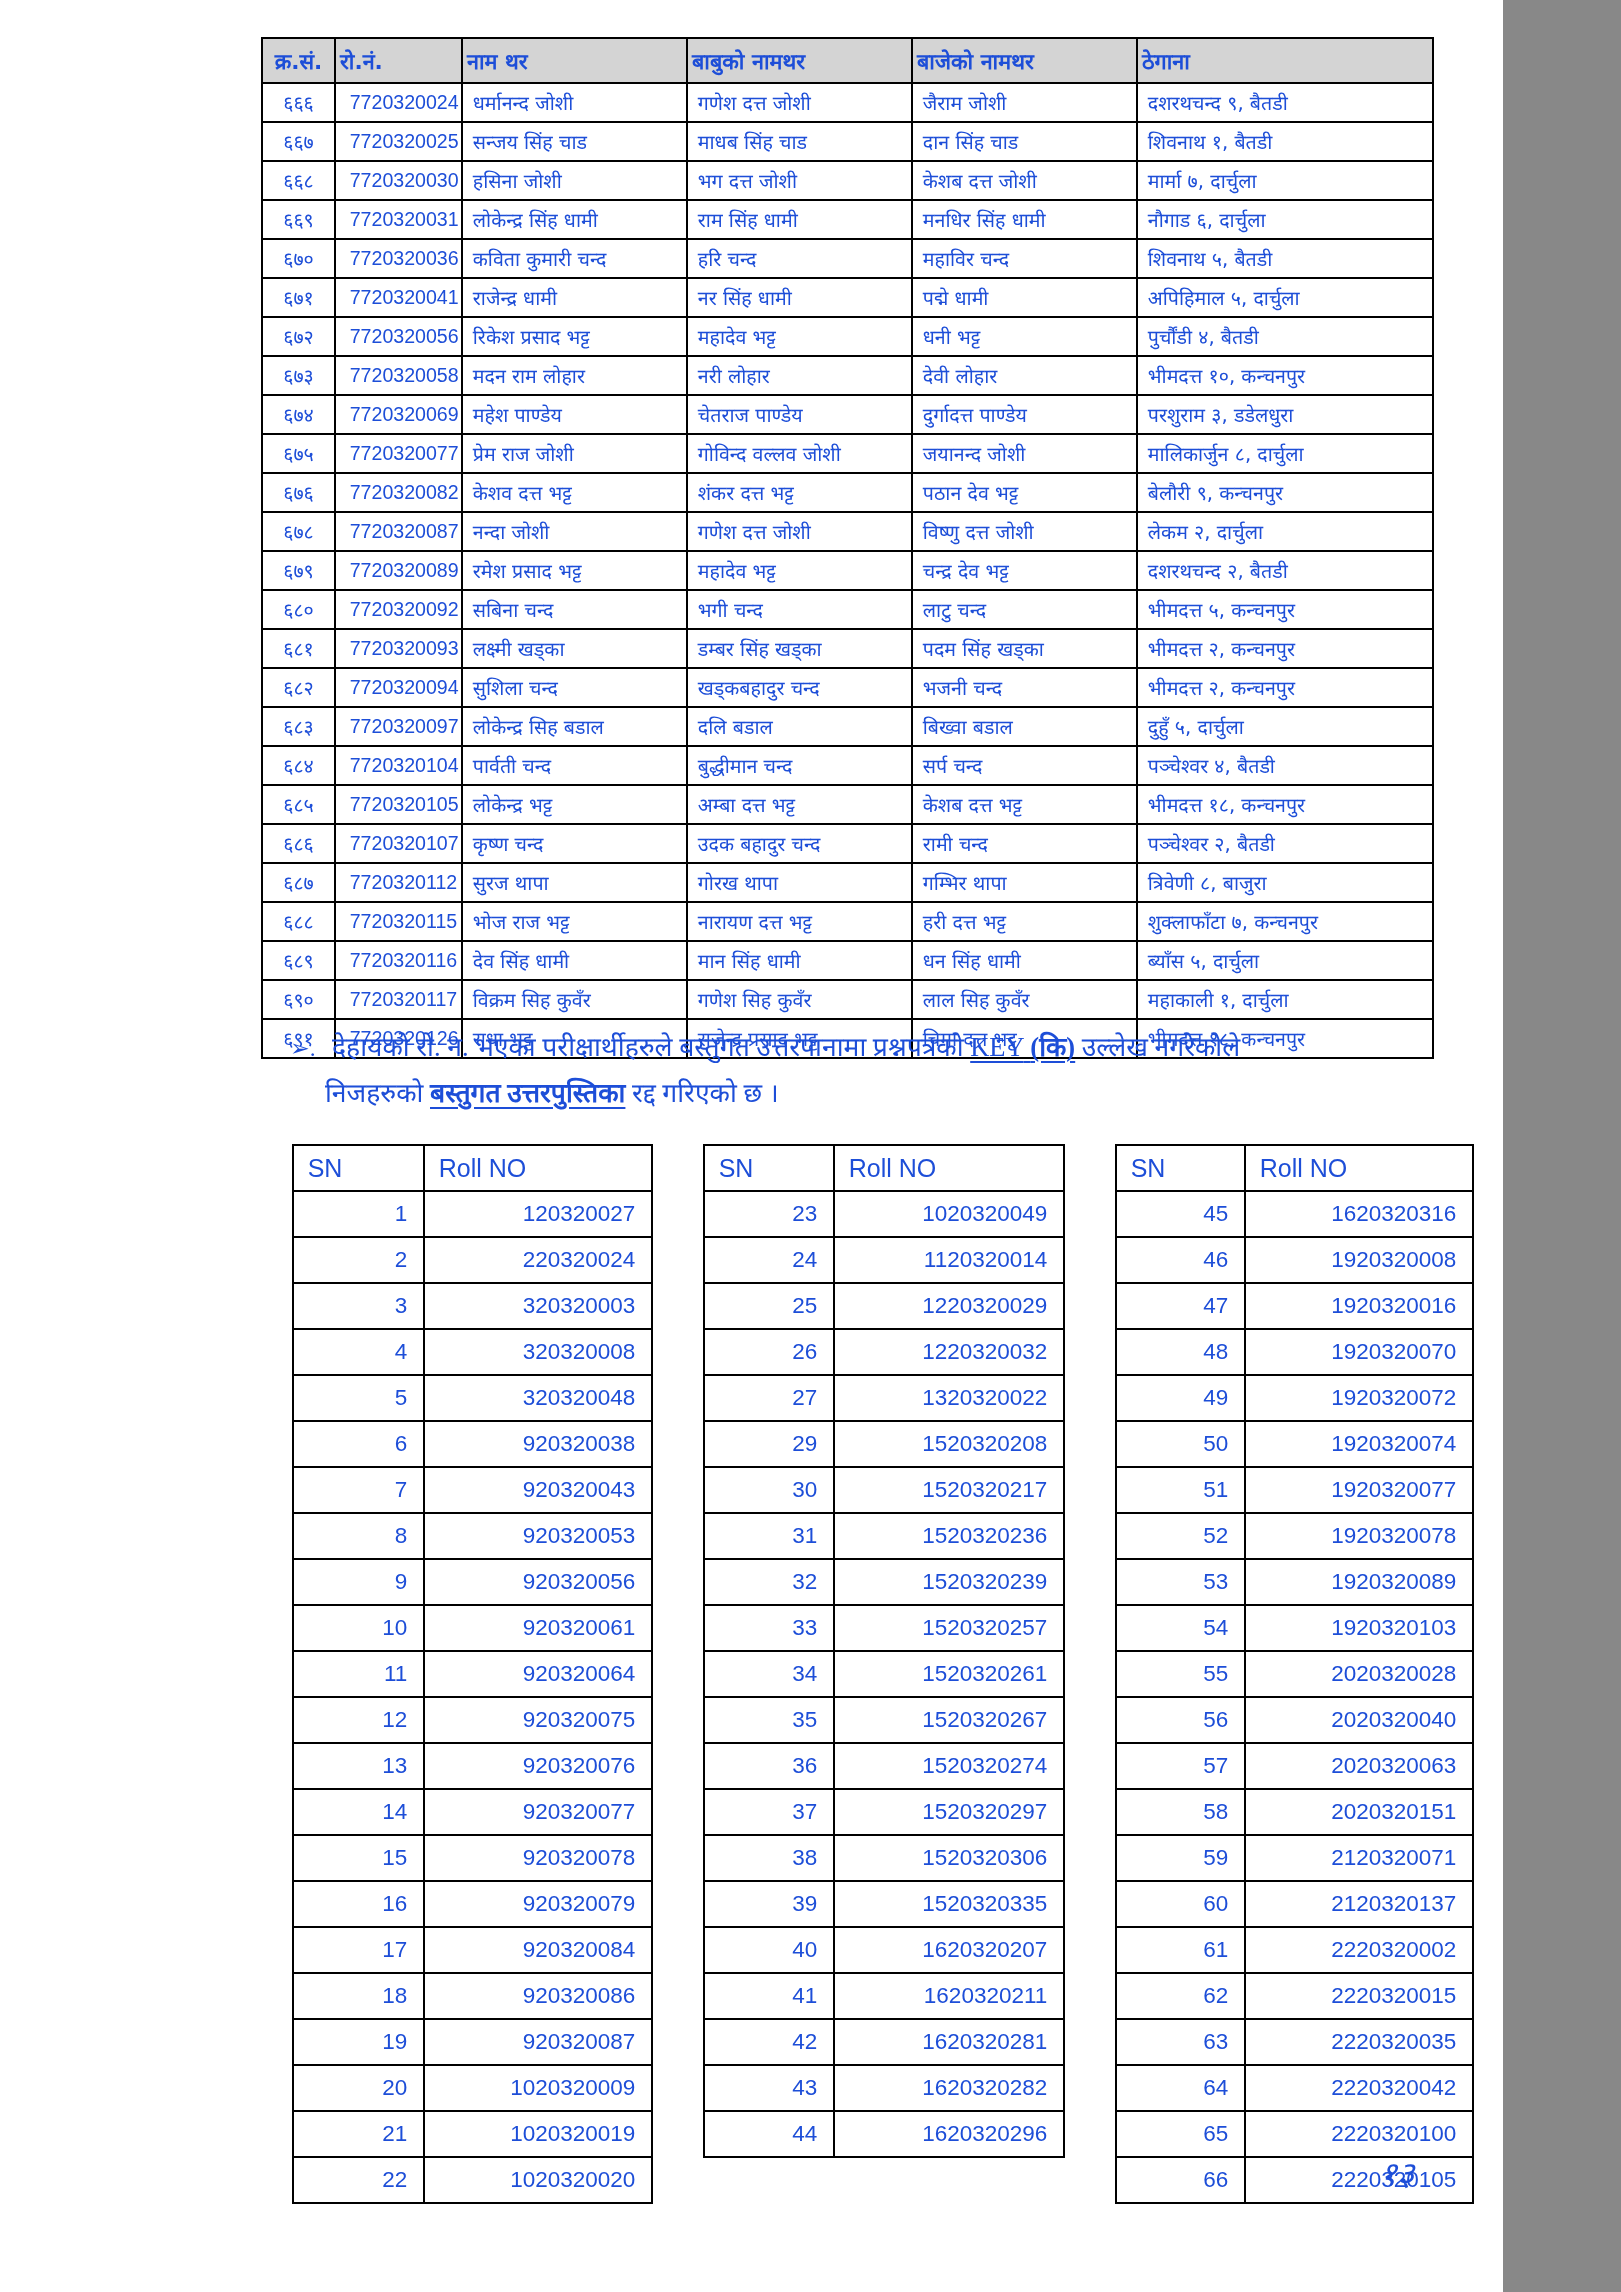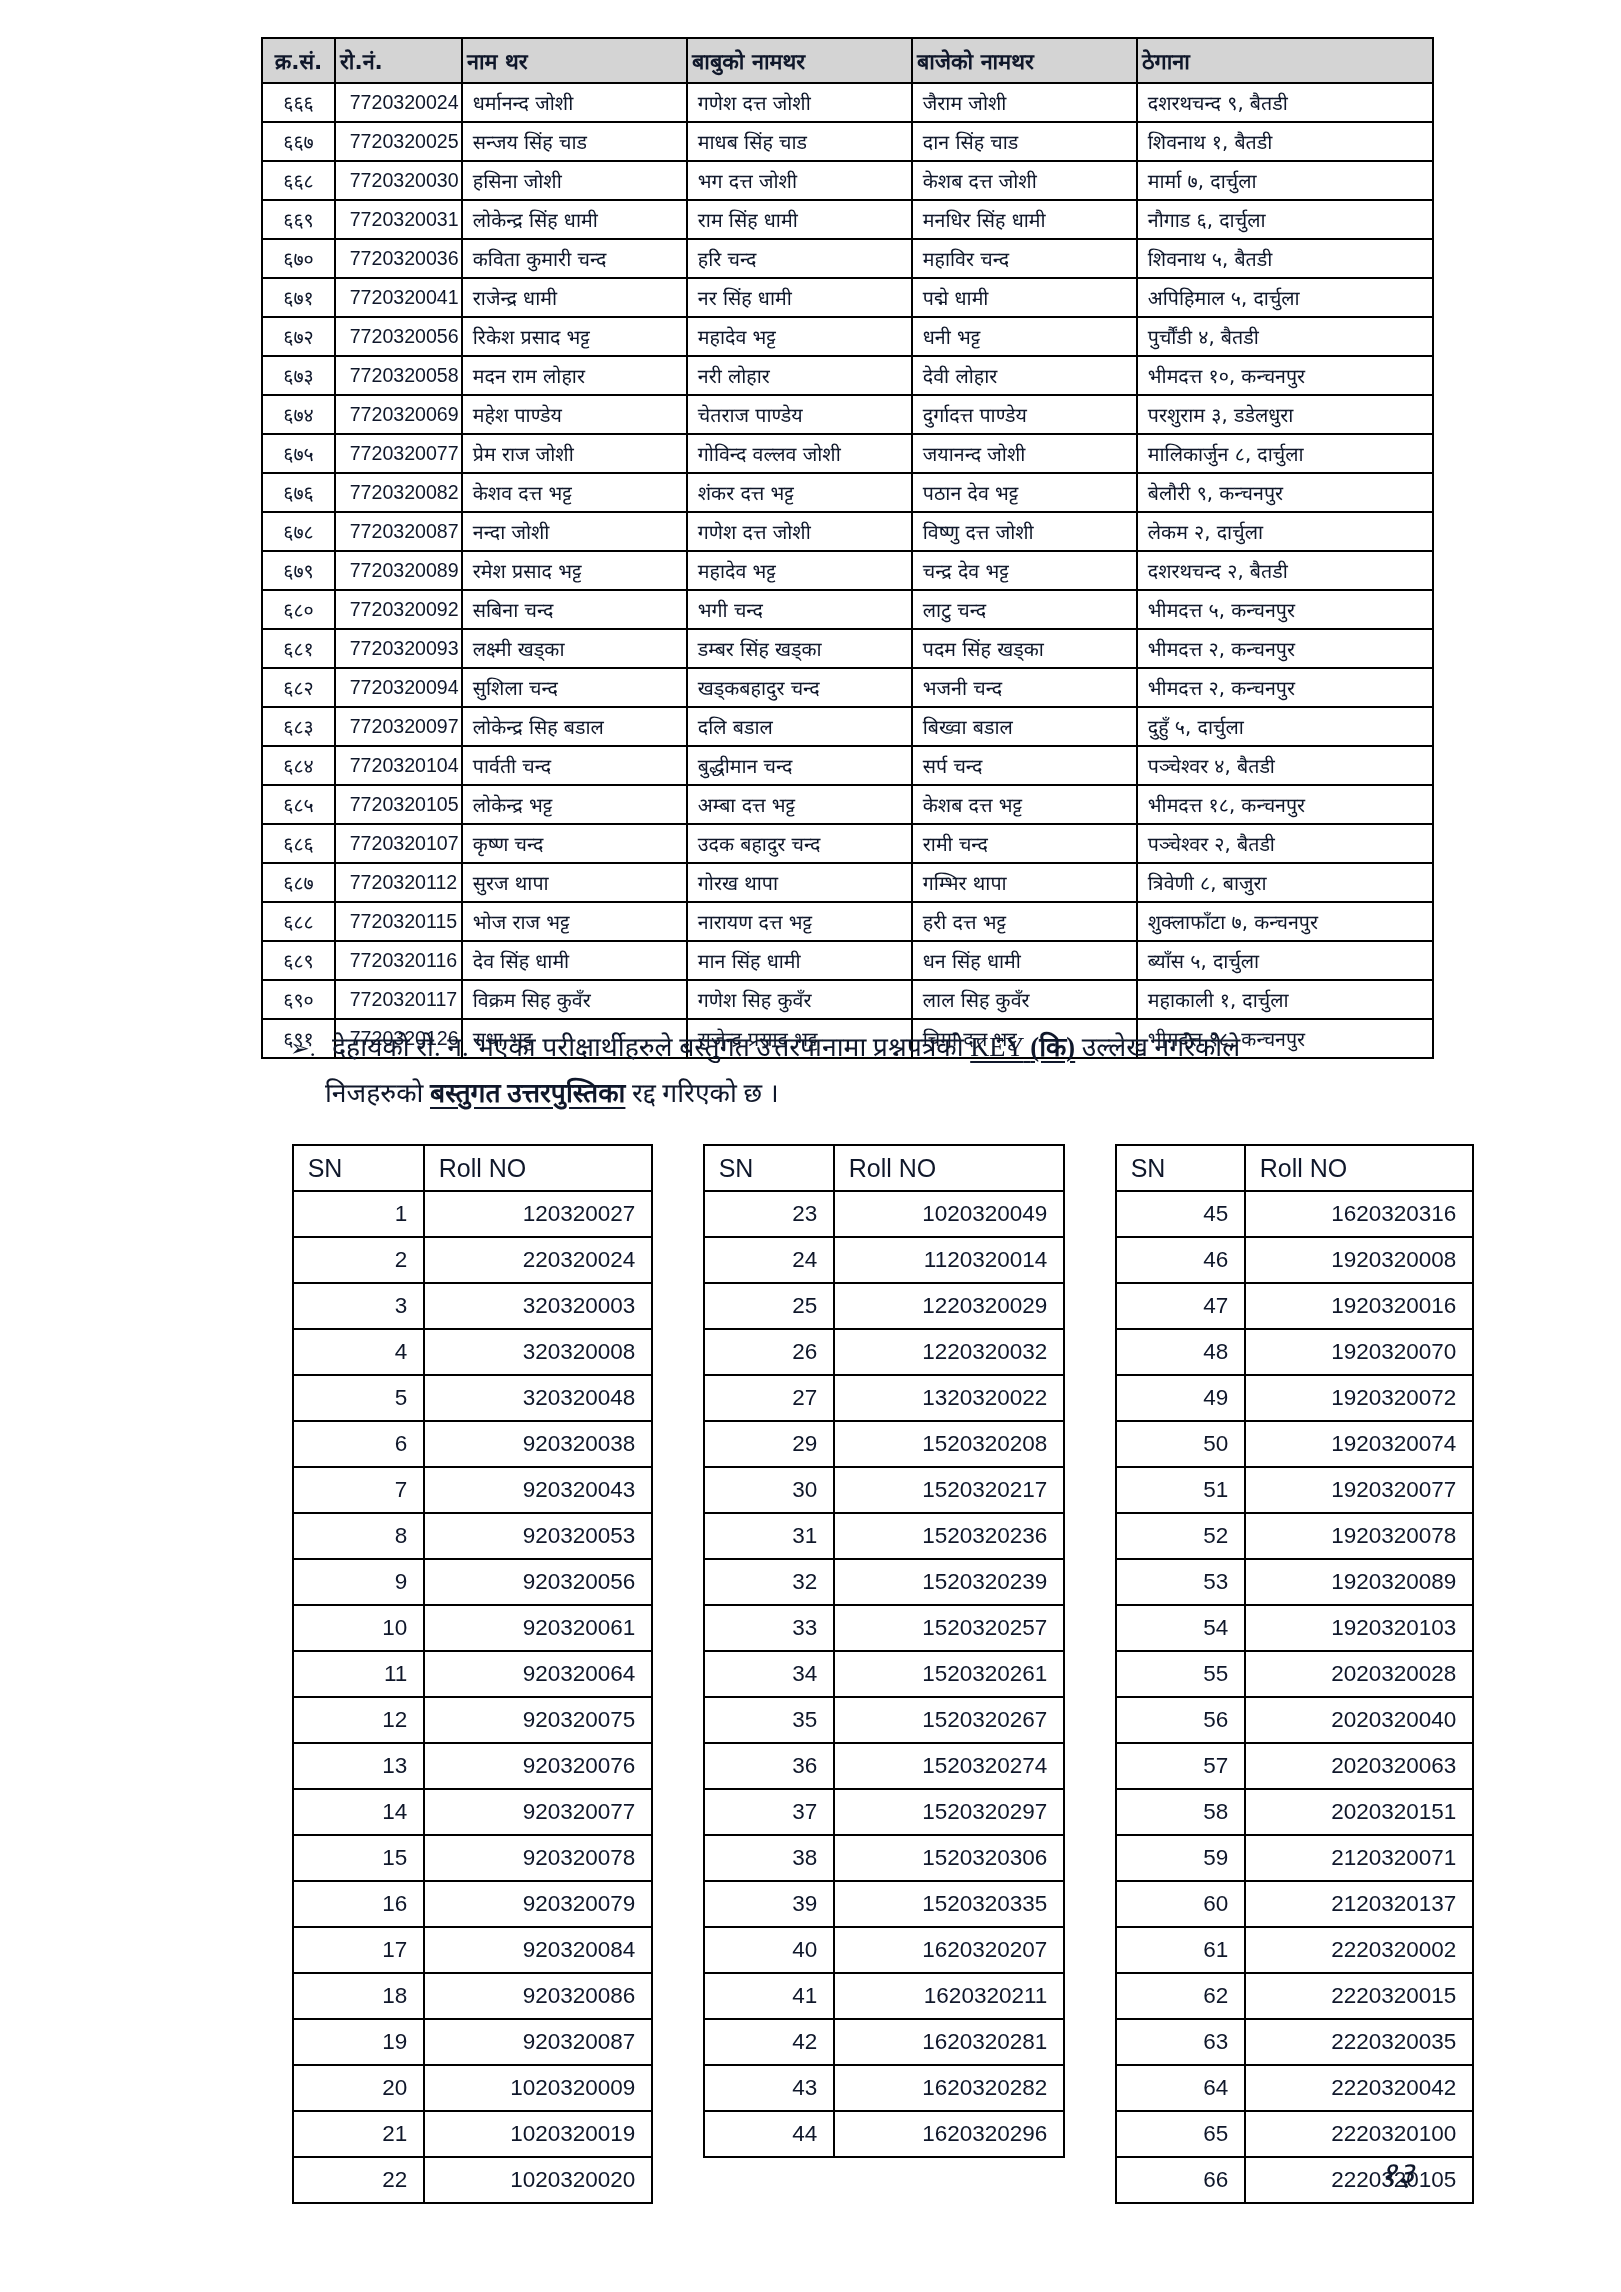--- a/index.html
+++ b/index.html
@@ -1,21 +1,21 @@
 <!DOCTYPE html>
 <html><head>
 <meta charset="utf-8">
 <style>
   html,body{margin:0;padding:0;background:#888;}
   .page{
     position:relative;
-    width:1621px;height:2293px;
+    width:1503px;height:2293px;
     background:#ffffff;
     font-family:"DejaVu Sans","Liberation Sans",sans-serif;
-    color:#0f172a;
+    color:#1d4ed8;
     overflow:hidden;
   }
   
   table{border-collapse:collapse;}
   .main-table{
     position:absolute;left:261px;top:37px;width:1172px;
     table-layout:fixed;
   }
   .main-table th,.main-table td{
     border:2px solid #000;

